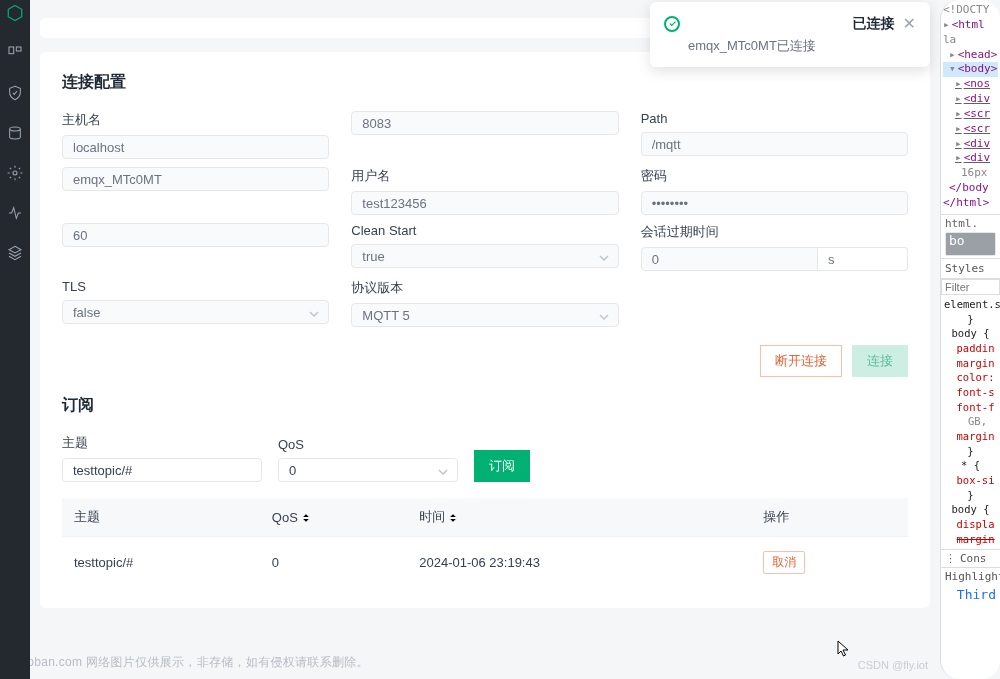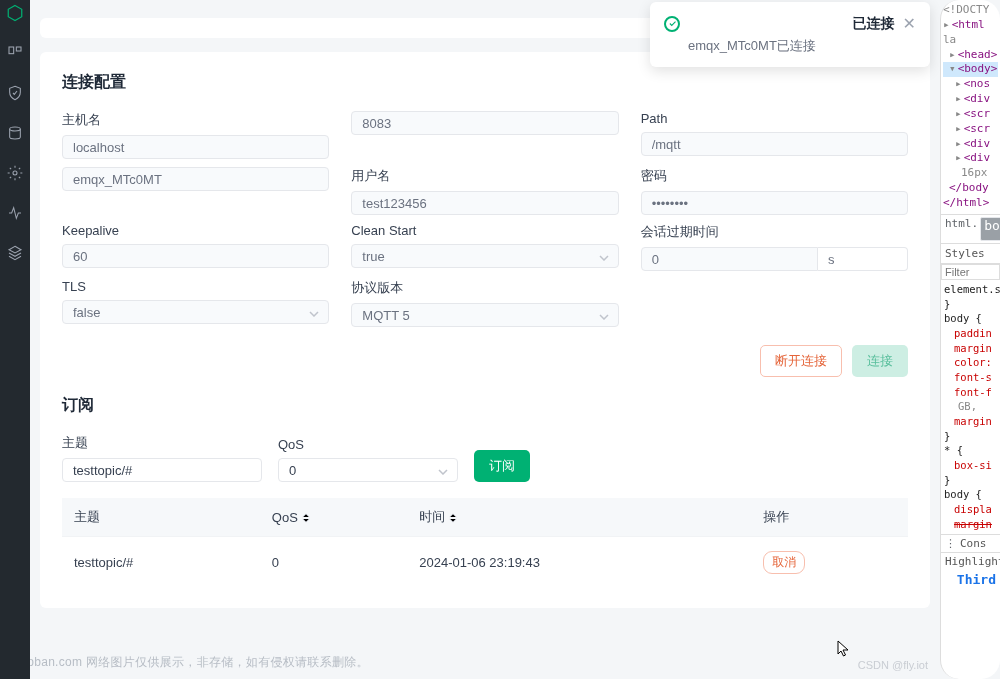--- a/index.html
+++ b/index.html
@@ -20,65 +20,65 @@
 .fld label { font-size: 13px; color: #374151; display: block; margin-bottom: 6px; }
 .ipt, .sel { width: 100%; height: 24px; border: 1px solid #e5e7eb; border-radius: 4px; padding: 0 10px; font-size: 13px; color: #374151; background: #fff; }
 .ipt[readonly], .ipt.dim, .sel.dim { background: #f8fafc; color: #6b7280; }
 .selwrap { position: relative; }
 .selwrap .caret { position: absolute; right: 10px; top: 50%; transform: translateY(-50%); pointer-events:none; }
 .unitwrap { display:flex; }
 .unitwrap .ipt { flex:1; border-top-right-radius:0; border-bottom-right-radius:0; }
 .unitwrap .unit { width: 90px; border:1px solid #e5e7eb; border-left:0; display:flex; align-items:center; padding:0 10px; color:#6b7280; font-size:13px; border-radius:0 4px 4px 0; background:#fff; }
 
 .btnrow { display:flex; justify-content:flex-end; gap:10px; margin-top:18px; }
-.btn { height: 32px; padding: 0 14px; border-radius: 5px; font-size: 13px; border:1px solid transparent; cursor:pointer; display:inline-flex; align-items:center; }
+.btn { height: 32px; padding: 0 14px; border-radius: 0; font-size: 13px; border:1px solid transparent; cursor:pointer; display:inline-flex; align-items:center; }
 .btn-dang { border-color:#f8bfae; color:#e5653a; background:#fff; }
 .btn-prim-dis { background:#cdeee3; color:#5abf9d; }
 .btn-green { background:#00b173; color:#fff; }
 
 .sub-row { display:flex; gap:16px; align-items:flex-end; margin-bottom: 16px; }
 .sub-row .fld.topic { flex: 0 0 200px; }
 .sub-row .fld.qos { flex: 0 0 180px; }
 
 table.subt { width:100%; border-collapse:collapse; }
 table.subt th { background:#f6f8fa; padding:10px 12px; text-align:left; font-weight:500; font-size:13px; color:#374151; }
 table.subt td { padding:14px 12px; font-size:13px; color:#374151; border-top:1px solid #f1f3f5; }
 .sorter { display:inline-flex; flex-direction:column; margin-left:4px; vertical-align:middle; }
 .sorter svg { width:8px; height:5px; stroke:#c0c4cc; }
-.btn-cancel { border:1px solid #f8bfae; color:#e5653a; background:#fff; font-size:12px; padding:2px 8px; border-radius:9px; cursor:pointer; }
+.btn-cancel { border:1px solid #f8bfae; color:#e5653a; background:#fff; font-size:12px; padding:2px 8px; border-radius:2px; cursor:pointer; }
 
 .toast { position:absolute; top:2px; right:10px; width:280px; background:#fff; border-radius:6px; box-shadow:0 4px 14px rgba(0,0,0,0.12); padding:12px 14px; z-index:50; }
 .toast .trow { display:flex; align-items:center; gap:8px;text-align:right; }
 .toast .ttl { font-size:14px; font-weight:600; color:#1f2937; flex:1; }
 .toast .close { color:#9ca3af; cursor:pointer; font-size:16px; }
 .toast .msg { margin-left:24px; font-size:13px; color:#6b7280; margin-top:4px; }
 .okic { width:16px; height:16px; border-radius:50%; border:2px solid #00b173; display:flex; align-items:center; justify-content:center; }
 .okic svg { stroke:#00b173; }
 
 .devtools { width:60px; background:#fff; border-left:1px solid #ddd; font-family:Consolas, monospace; font-size:11px; color:#5f6368; overflow:hidden; position:relative;border-radius:19px; }
 .devtools .dom { padding:3px 2px; line-height:1.35; }
 .devtools .tag { color:#881280;text-align:center; }
 .devtools .arr::before { content:"▸"; color:#888; margin-right:2px; }
 .devtools .arrd::before { content:"▾"; color:#888; margin-right:2px; }
-.devtools .ind1 { padding-left:6px; } .devtools .ind2 { padding-left:12px; } .devtools .ind3 { padding-left:18px; }
+.devtools .ind1 { padding-left:6px; } .devtools .ind2 { padding-left:12px;text-decoration:underline; } .devtools .ind3 { padding-left:18px; }
 .devtools .txt { color:#888; }
-.crumb { border-top:1px solid #ddd; padding:2px 4px; font-size:11px; display:flex; gap:2px; white-space:nowrap; }
+.crumb { border-top:1px solid #ddd; padding:2px 4px; font-size:11px; display:flex; gap:2px; white-space:nowrap;flex-direction:column; }
 .crumb span { color:#5f6368; } .crumb .sel { background:#9aa0a6; color:#fff; padding:0 3px; border-radius:2px; }
 .stabs { border-top:1px solid #ddd; border-bottom:1px solid #ddd; padding:3px 4px; font-size:11px; }
 .stabs .act { color:#555; border-bottom:2px solid #1a73e8; padding-bottom:12px; }
 .filter { width:100%; border:1px solid #ddd; font-size:11px; padding:1px 3px; color:#9ca3af; }
-.rules { padding:2px 3px; font-size:10.5px; line-height:1.4; }
+.rules { padding:2px 3px; font-size:10.5px; line-height:1.4;text-align:center; }
 .rules .sel2 { color:#222; }
 .rules .prop { color:#c80000; padding-left:10px; }
 .rules .br { color:#222; }
 .strike { text-decoration: line-through; }
 .dfoot { border-top:1px solid #ddd; padding:2px 4px; font-size:11px; display:flex; gap:4px; align-items:center; }
 .dfoot .m { color:#555; } .dfoot .h { color:#555; }
 .third { color:#6b7280; font-size:13px; text-align:right; padding:2px 4px; }
-.third b { color:#1a73e8; font-weight:700; }
+.third b { color:#1a73e8; font-weight:400; }
 
 .wm { position:absolute; left:-30px; bottom:8px; font-size:12px; color:#b7bdc5; letter-spacing:0.3px; }
 .wm2 { position:absolute; right:12px; bottom:8px; font-size:11px; color:#c9cdd3; }
 
 .cursor { position:absolute; left:807px; top:640px; z-index:60; }
 </style>
 </head>
 <body>
 
 <div class="root">
@@ -154,21 +154,21 @@
         <div class="fld"><label>Path</label>
           <input class="ipt dim" readonly="" value="/mqtt" style=""></div>
 
         <div class="fld">
           <input class="ipt dim" readonly="" value="emqx_MTc0MT" style=""></div>
         <div class="fld"><label>用户名</label>
           <input class="ipt dim" readonly="" value="test123456" style=""></div>
         <div class="fld"><label>密码</label>
           <input class="ipt dim" readonly="" value="••••••••" style=""></div>
 
-        <div class="fld"><label>Keepalive</label>
+        <div class="fld">
           <input class="ipt dim" readonly="" value="60" style=""></div>
         <div class="fld">
             <label>Clean Start</label>
           <div class="selwrap"><input class="ipt dim" readonly="" value="true" style="">
           <span class="caret"><svg width="10" height="6" viewBox="0 0 10 6" fill="none" stroke="#c0c4cc" stroke-width="1.5">
                   <path d="M1 1l4 4 4-4"></path>
                 </svg></span></div>
           </div>
         <div class="fld">
             <label>会话过期时间</label>

